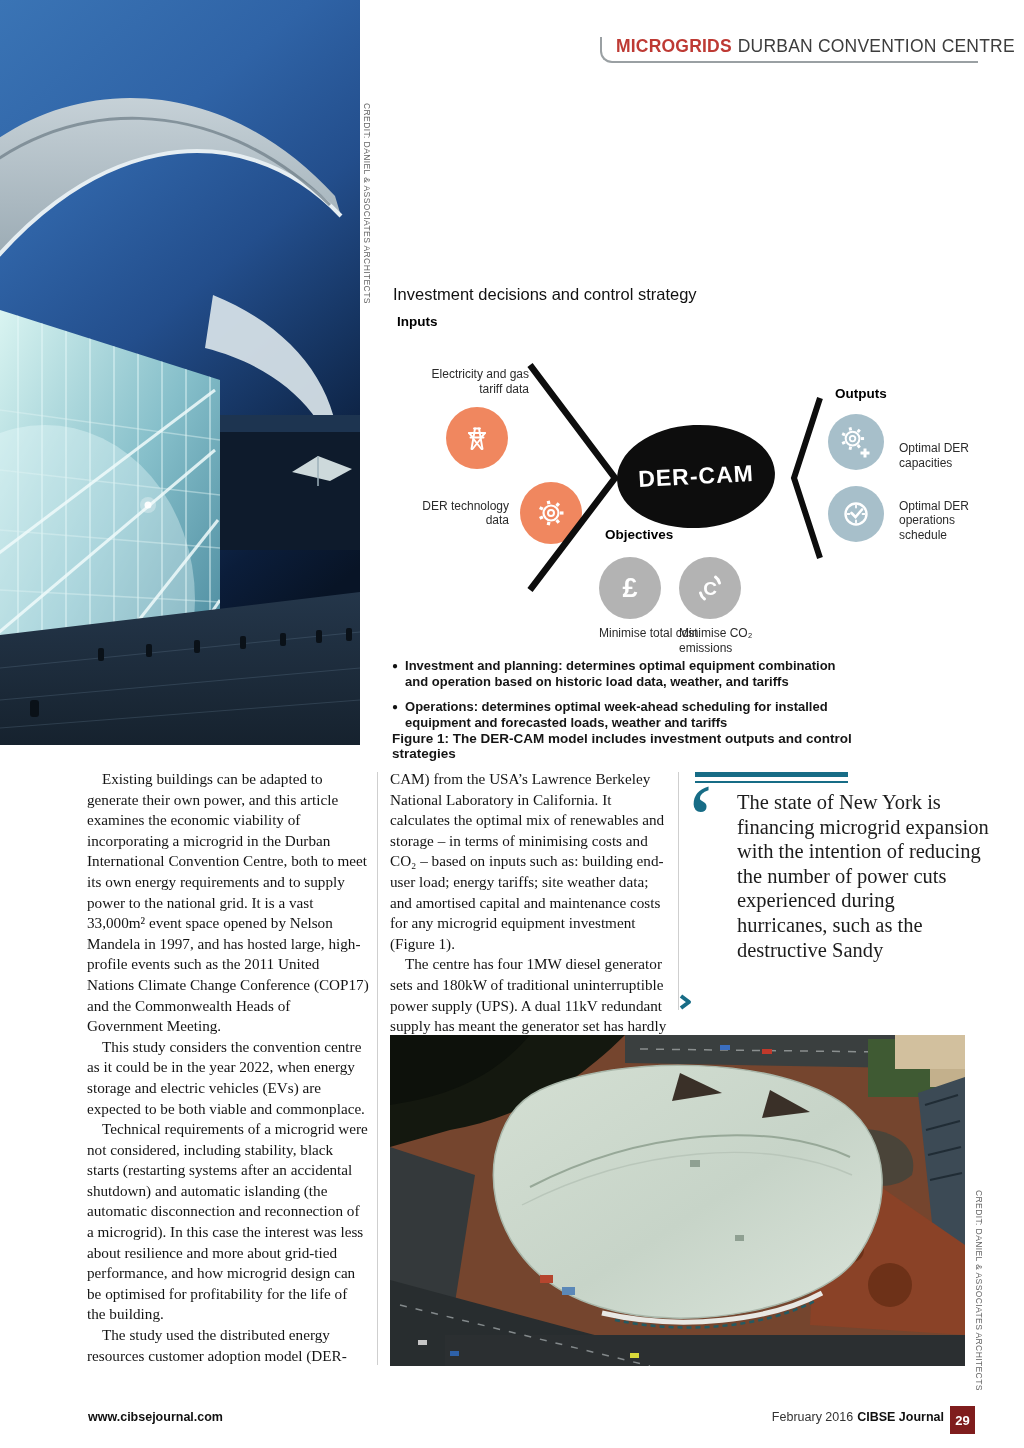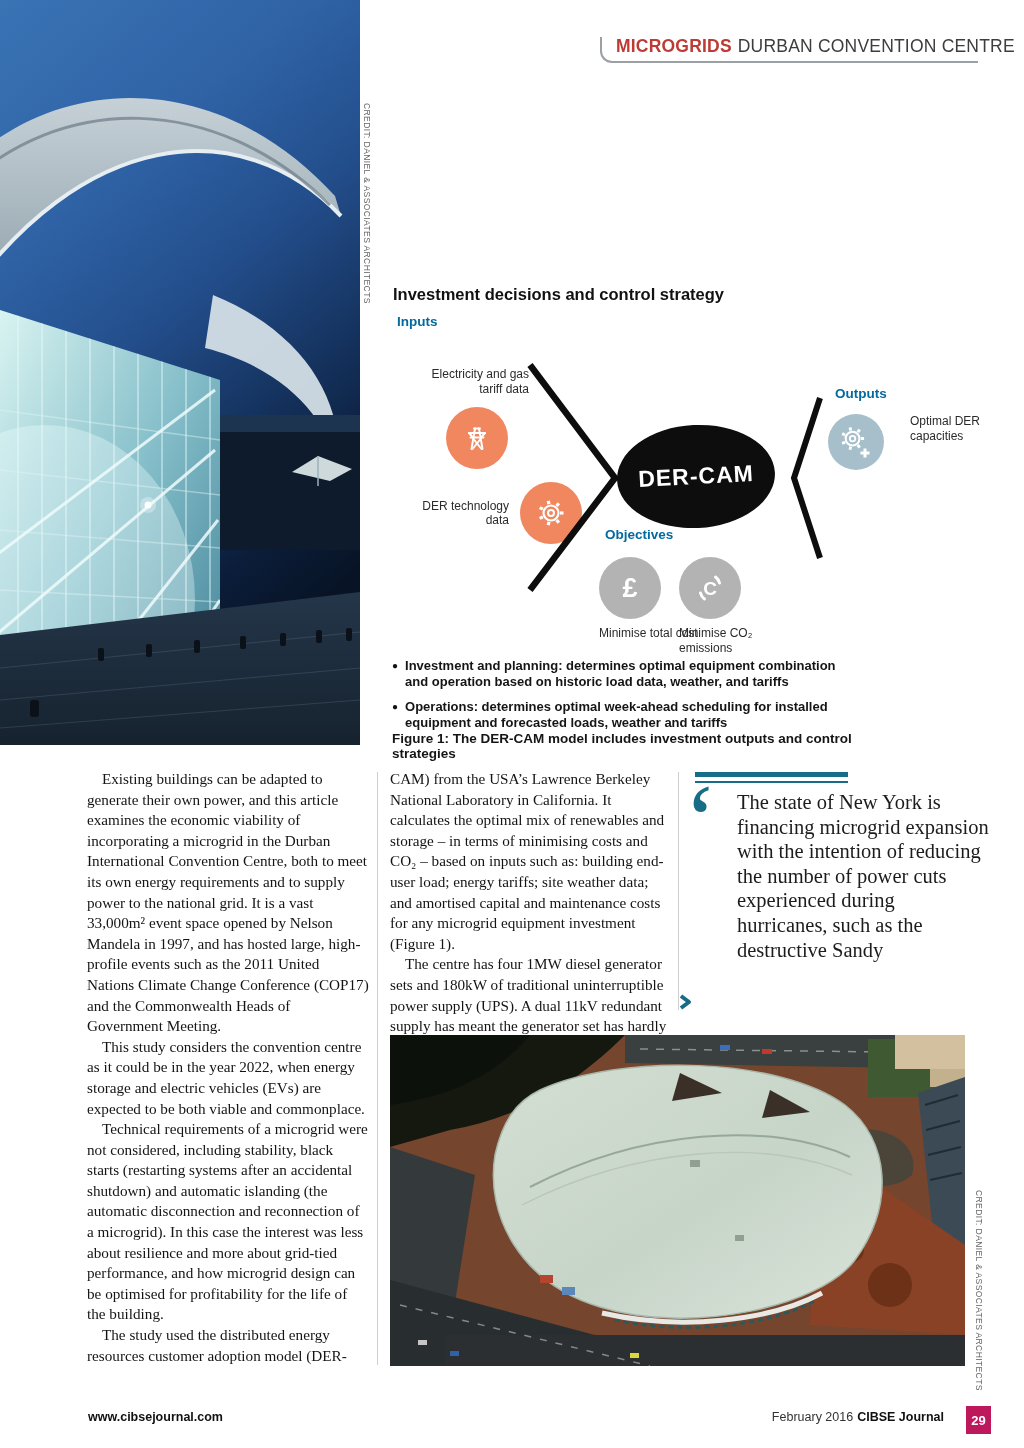--- a/index.html
+++ b/index.html
@@ -17,22 +17,22 @@
 
   
   .photo-left { position:absolute; left:0; top:0; width:360px; height:745px; }
   .photo-bottom { position:absolute; left:390px; top:1035px; width:575px; height:331px; }
   .credit { position:absolute; writing-mode:vertical-rl; font-size:8.5px; letter-spacing:.4px;
             color:#666; white-space:nowrap; }
   .credit-left { left:362px; top:103px; }
   .credit-bottom { left:974px; top:1190px; }
 
   
-  .fig-title { position:absolute; left:393px; top:285px; font-size:16.5px; font-weight:bold; color:#111; }
-  .fig-sub { position:absolute; font-size:13.5px; font-weight:bold; color:#0369a1; }
+  .fig-title { position:absolute; left:393px; top:285px; font-size:16.5px; font-weight:normal; color:#111; }
+  .fig-sub { position:absolute; font-size:13.5px; font-weight:bold; color:#000000; }
   .lbl-inputs { left:397px; top:314px; }
   .lbl-objectives { left:605px; top:527px; }
   .lbl-outputs { left:835px; top:386px; }
 
   .input-row { position:absolute; left:372px; width:210px; height:62px;
                display:flex; align-items:center; justify-content:flex-end; gap:11px; }
   .input-label { width:104px; text-align:right; font-size:12px; line-height:14.5px; color:#2b2b2b; }
   .circle { border-radius:50%; display:flex; align-items:center; justify-content:center; flex:0 0 auto; }
   .circle-orange { width:62px; height:62px; background:#F0875F; }
   .circle-gray { width:62px; height:62px; background:#B3B3B3; }
@@ -43,21 +43,21 @@
             color:#fff; font-weight:bold; font-size:23px; letter-spacing:1px; }
 
   .connector { position:absolute; }
 
   .objective { position:absolute; width:110px; }
   .objective .circle { margin-bottom:7px; }
   .objective-label { font-size:12px; line-height:14.5px; color:#2b2b2b; }
   .obj-1 { left:599px; top:557px; }
   .obj-2 { left:679px; top:557px; }
 
-  .output-row { position:absolute; left:828px; display:flex; align-items:flex-start; gap:26px; }
+  .output-row { position:absolute; left:828px; display:flex; align-items:flex-end; gap:15px; }
   .out-1 { top:414px; }
   .out-2 { top:486px; }
   .output-label { width:105px; font-size:12px; line-height:14.5px; color:#2b2b2b; }
 
   .fig-bullets { position:absolute; left:392px; top:658px; width:452px; }
   .bullet { display:flex; gap:7px; margin-bottom:9px; }
   .bullet-dot { font-size:10px; line-height:16px; color:#111; }
   .bullet-text { font-size:13px; line-height:16px; font-weight:bold; color:#151515; }
   .fig-caption { position:absolute; left:392px; top:731px; width:500px;
                  font-size:13.5px; font-weight:bold; color:#151515; }
@@ -79,22 +79,22 @@
   .quote-bar-thin  { position:absolute; left:695px; top:781px; width:153px; height:2px; background:#176C86; }
   .quote-mark { position:absolute; left:684px; top:770px; font-family:"Liberation Serif", serif;
                 font-size:100px; line-height:100px; color:#176C86; }
   .quote-text { position:absolute; left:737px; top:790px; width:252px;
                 font-family:"Liberation Serif", serif; font-size:20.5px; line-height:24.6px; color:#1c1c1c; }
 
   
   .footer-site { position:absolute; left:88px; top:1410px; font-size:12.5px; font-weight:bold; color:#111; }
   .footer-right { position:absolute; right:80px; top:1410px; font-size:12.5px; color:#333; white-space:nowrap; }
   .footer-journal { font-weight:bold; color:#111; margin-left:4px; }
-  .page-box { position:absolute; left:950px; top:1406px; width:25px; height:28px; background:#be185d;
-              color:#fff; font-weight:bold; font-size:13px; display:flex; align-items:center; justify-content:center;margin-left:16px; }
+  .page-box { position:absolute; left:950px; top:1406px; width:25px; height:28px; background:#7f1d1d;
+              color:#fff; font-weight:bold; font-size:13px; display:flex; align-items:center; justify-content:center; }
 </style>
 </head>
 <body>
 
 <div class="page">
 
   <div class="header-rule"></div>
   <div class="header-text">
     <span class="header-topic">MICROGRIDS</span><span>DURBAN CONVENTION CENTRE</span>
   </div>
@@ -281,20 +281,35 @@
           </g>
         </g>
         <g stroke="#fff" stroke-width="3">
           <line x1="27" y1="24.5" x2="27" y2="33.5"></line>
             <line x1="22.5" y1="29" x2="31.5" y2="29"></line>
         </g>
       </svg>
     </div>
     <div class="output-label">Optimal DER capacities</div>
   </div>
+  <div class="output-row out-2">
+    <div class="circle circle-blue">
+      <svg width="36" height="36" viewBox="0 0 36 36">
+        <g fill="none" stroke="#fff" stroke-linecap="round">
+          <circle cx="18" cy="18" r="10.5" stroke-width="2.4"></circle>
+          <line x1="18" y1="9.5" x2="18" y2="11.5" stroke-width="1.8"></line>
+          <line x1="18" y1="24.5" x2="18" y2="26.5" stroke-width="1.8"></line>
+          <line x1="9.5" y1="18" x2="11.5" y2="18" stroke-width="1.8"></line>
+          <line x1="24.5" y1="18" x2="26.5" y2="18" stroke-width="1.8"></line>
+          <polyline points="13.5,17 17.5,21 24,13.5" stroke-width="2.6" fill="none"></polyline>
+        </g>
+      </svg>
+    </div>
+    <div class="output-label">Optimal DER operations schedule</div>
+  </div>
 
   <div class="fig-bullets">
     <div class="bullet">
       <span class="bullet-dot">●</span>
       <span class="bullet-text">Investment and planning: determines optimal equipment combination and operation based on historic load data, weather, and tariffs</span>
     </div>
     <div class="bullet">
       <span class="bullet-dot">●</span>
       <span class="bullet-text">Operations: determines optimal week-ahead scheduling for installed equipment and forecasted loads, weather and tariffs</span>
     </div>

